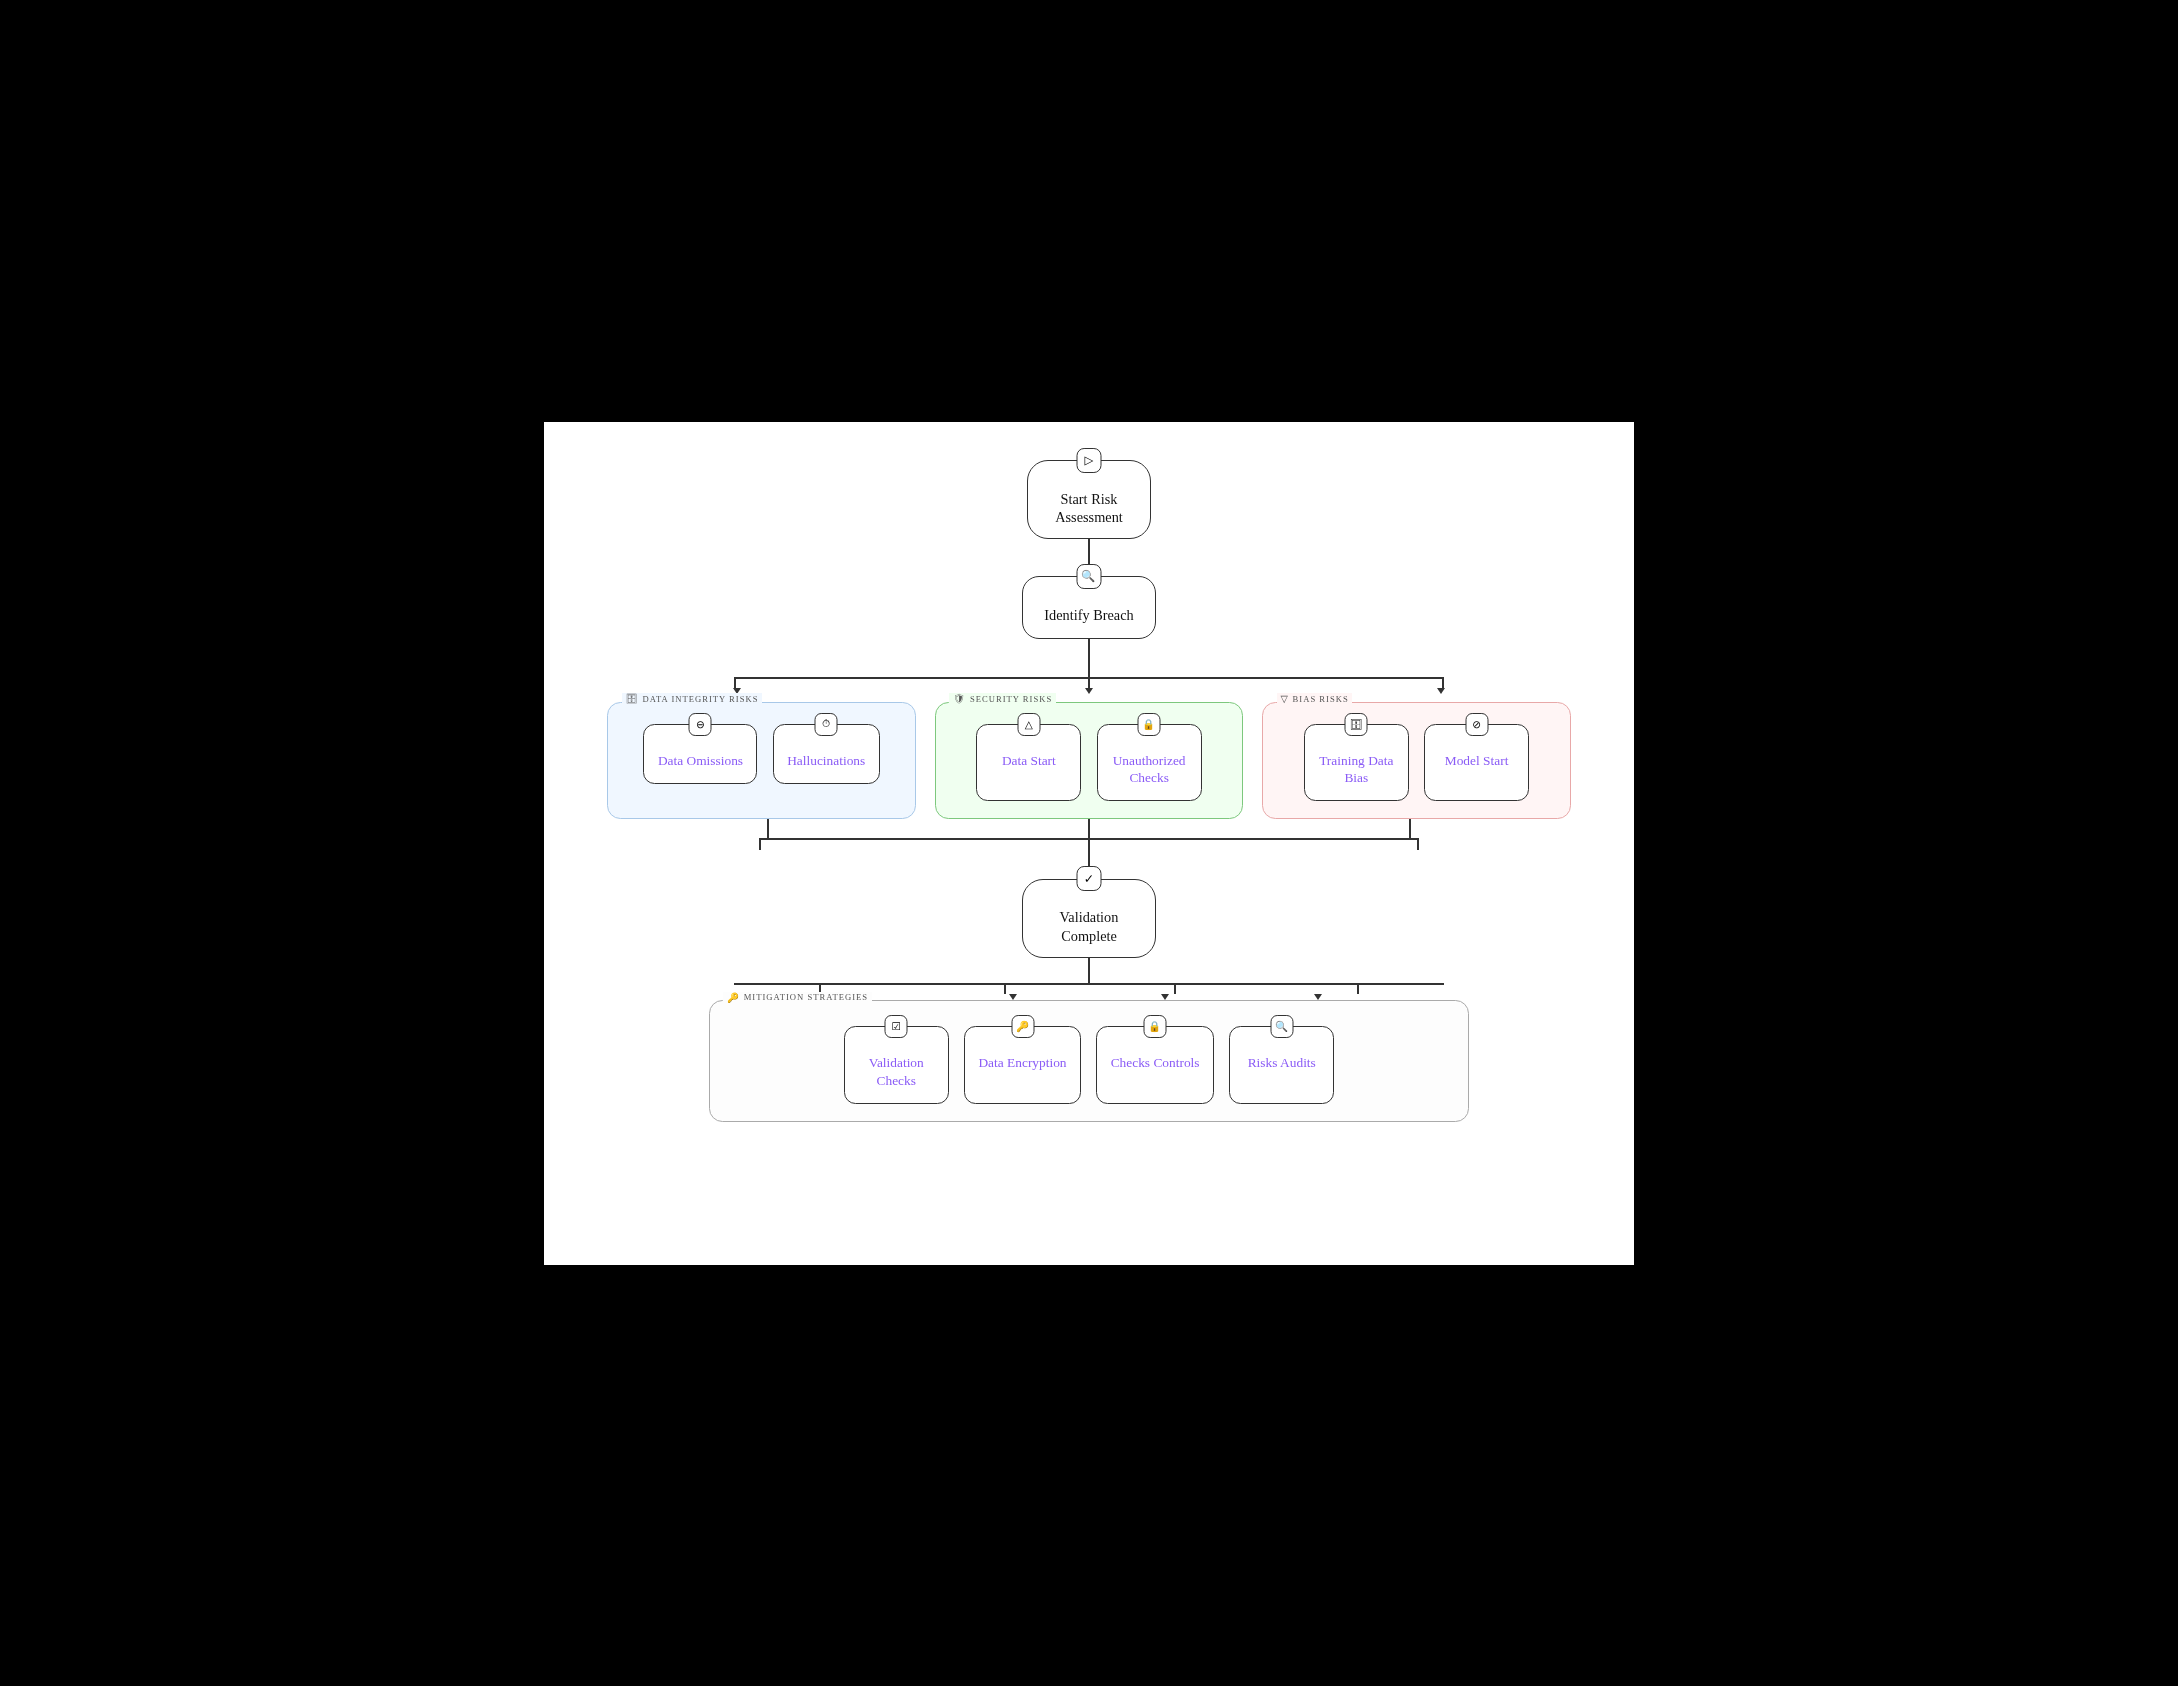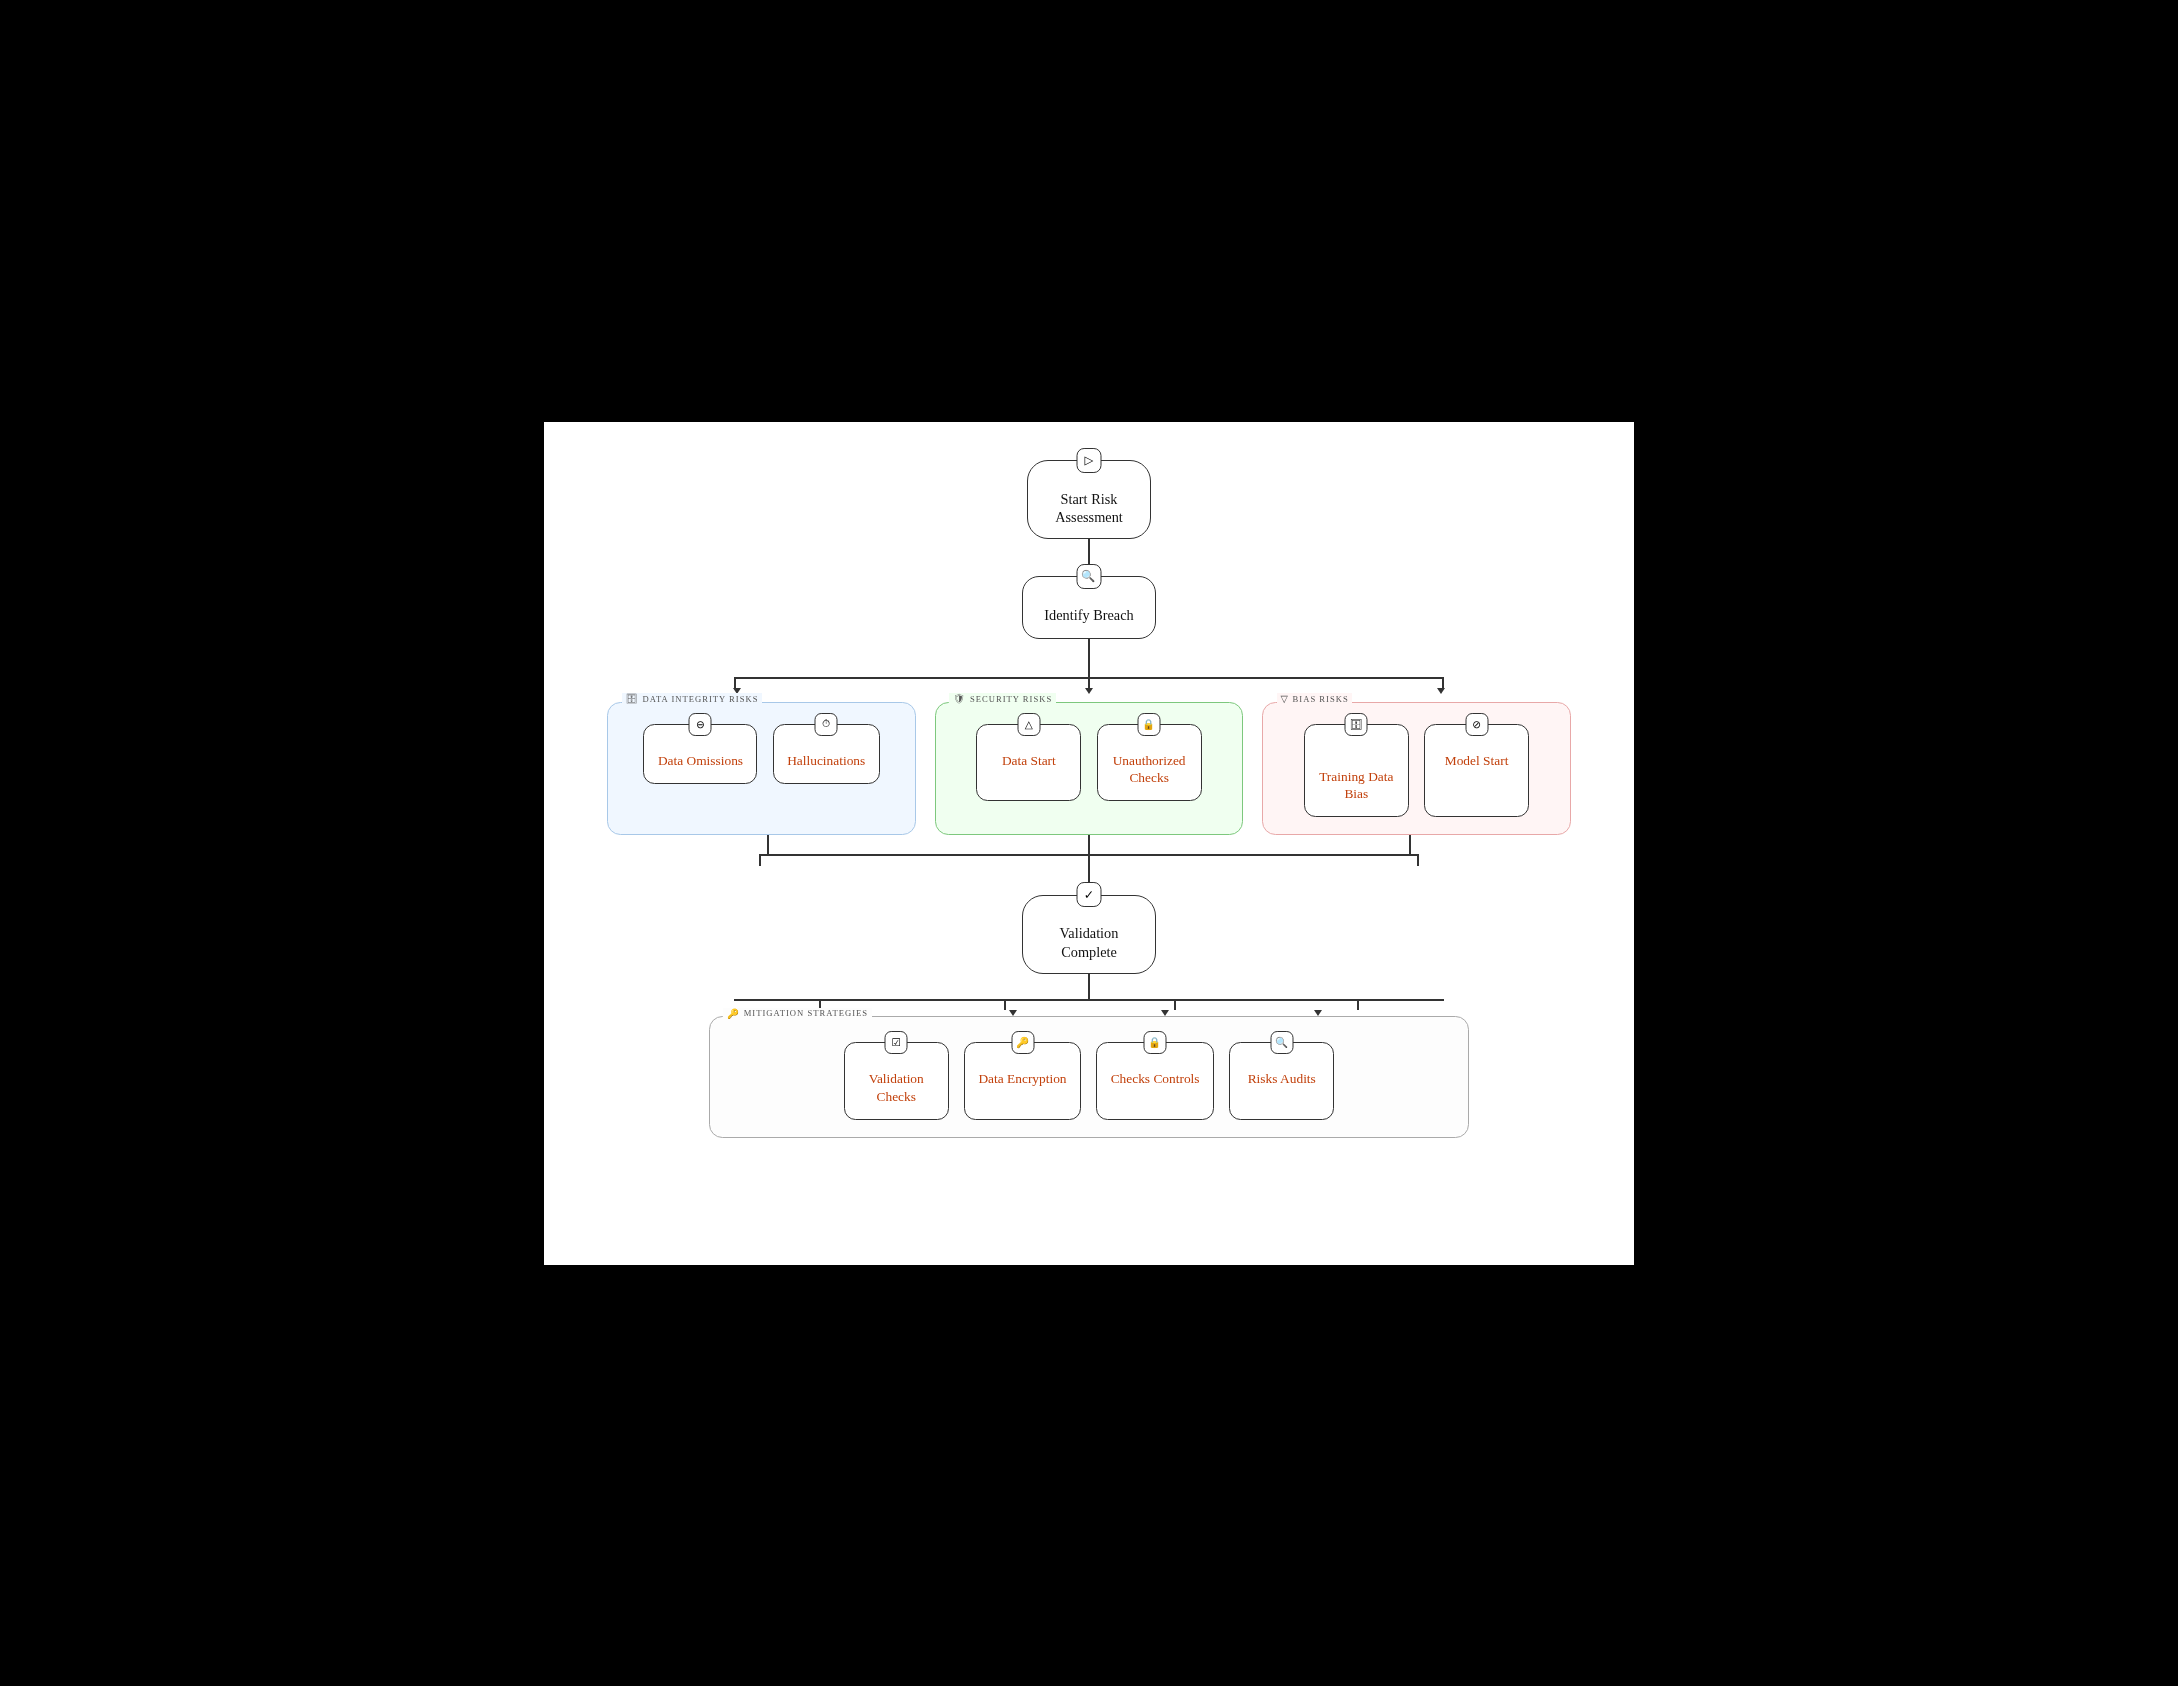--- a/index.html
+++ b/index.html
@@ -135,21 +135,21 @@
       border-radius: 6.7px;
       width: 23px;
       height: 23px;
       display: flex;
       align-items: center;
       justify-content: center;
       font-size: 10.5px;
     }
     .sub-node-label {
       font-size: 13.4px;
-      color: #c2410c;
+      color: #8b5cf6;
       line-height: 1.3;
     }
 
     
     .mt8 { margin-top: 7.6px; }
 
     
     .mitigation-nodes {
       display: flex;
       gap: 15.3px;
@@ -242,21 +242,21 @@
       </div>
 
       <div class="group-box red">
         <div class="group-title">
           <span class="group-title-icon">▽</span>
           <span>BIAS RISKS</span>
         </div>
         <div class="group-nodes">
           <div class="sub-node">
             <div class="sub-node-icon">🗄</div>
-            <div class="sub-node-label" style="white-space:pre-line;margin-top:16px;">Training Data
+            <div class="sub-node-label" style="white-space:pre-line;">Training Data
 Bias</div>
           </div>
           <div class="sub-node">
             <div class="sub-node-icon">⊘</div>
             <div class="sub-node-label">Model Start</div>
           </div>
         </div>
       </div>
 
     </div>

